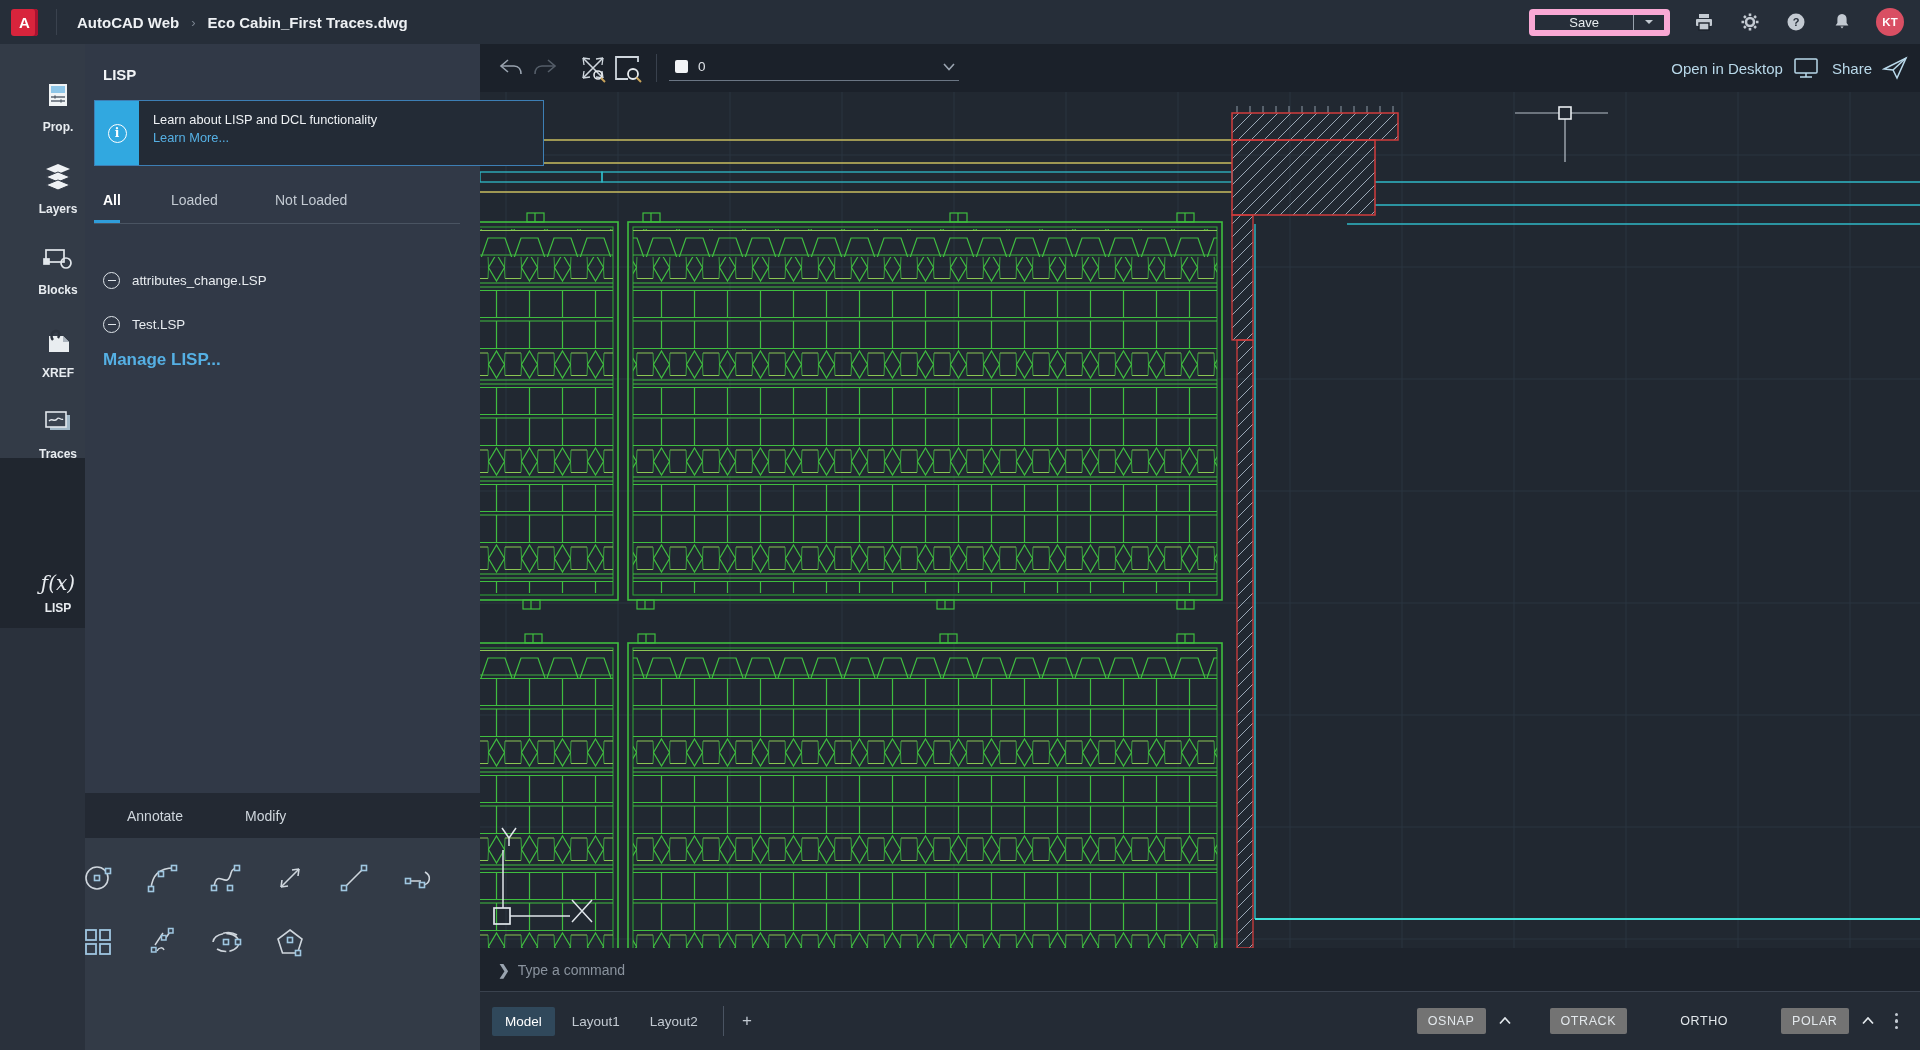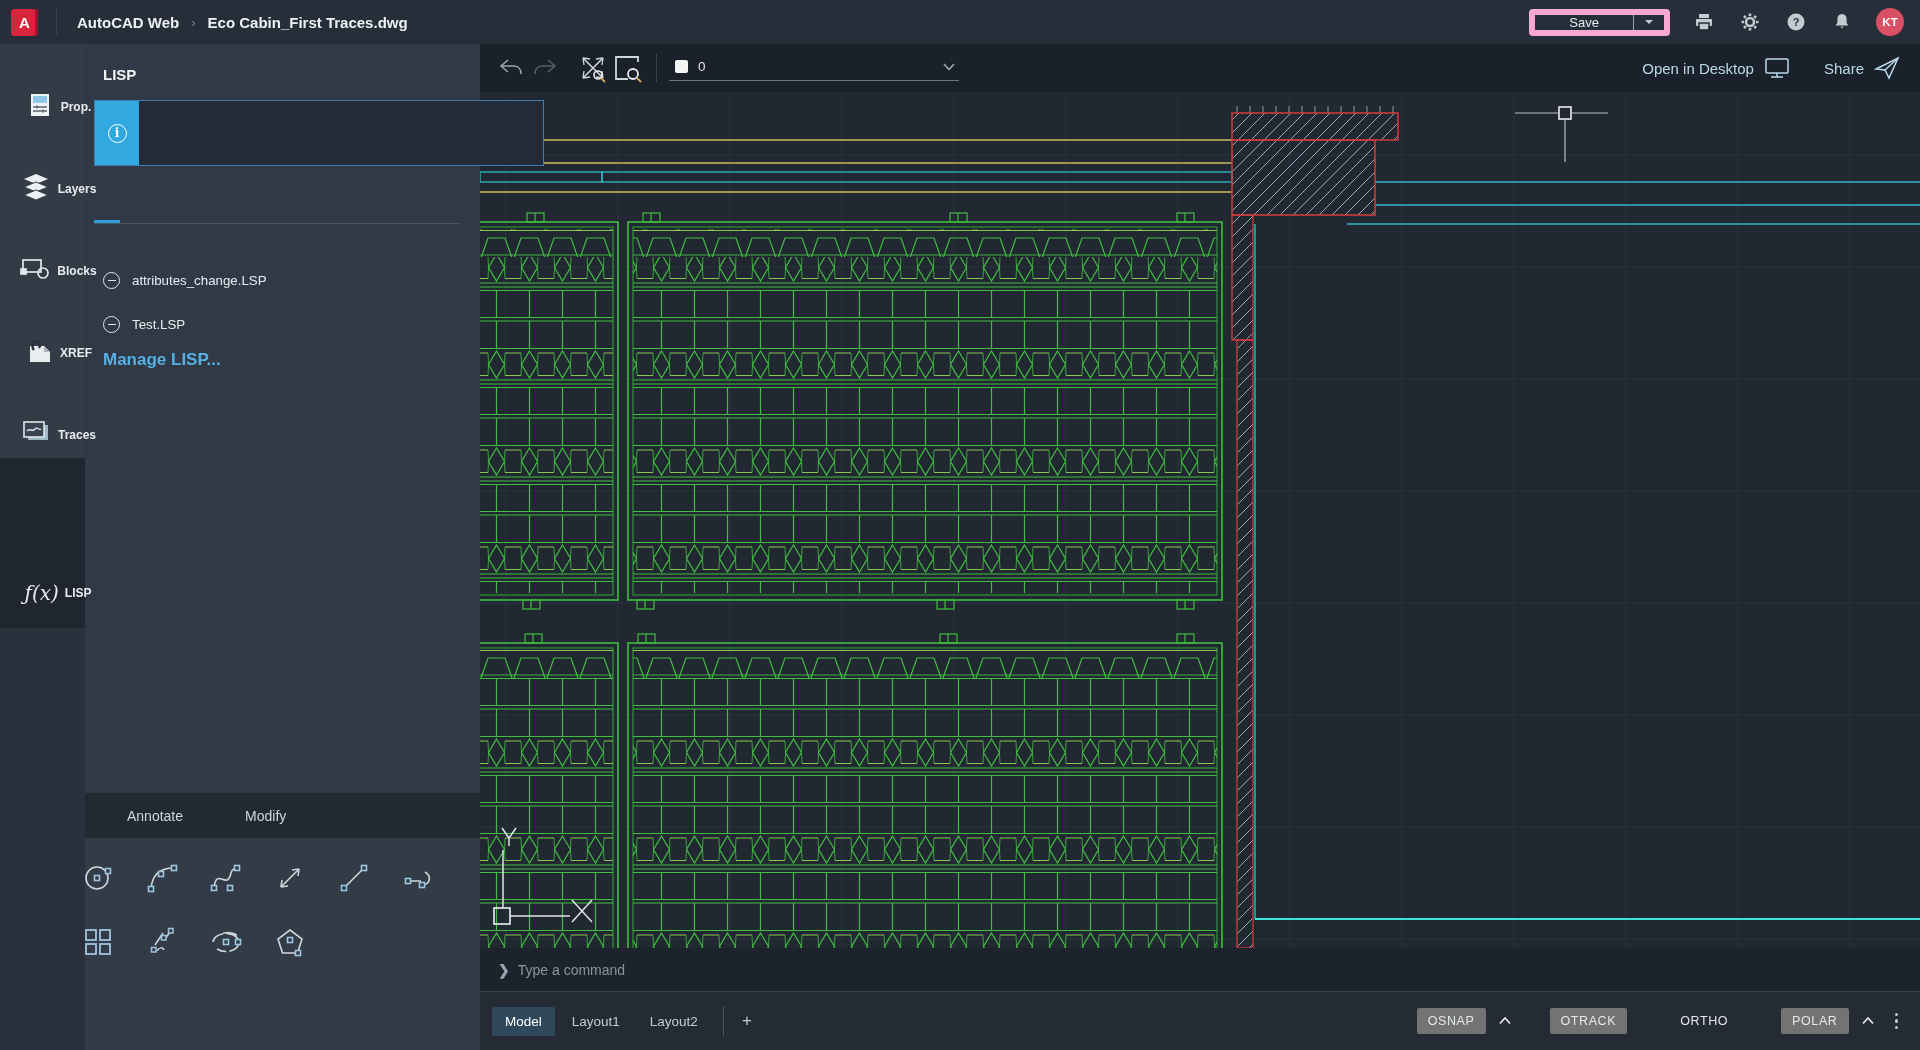--- a/index.html
+++ b/index.html
@@ -22,21 +22,21 @@
   .save-split { width:1px; height:100%; background:#98a2ad; }
   .save-caret { width:30px; height:100%; display:flex; align-items:center; justify-content:center; }
   .icon-btn { width:24px; height:24px; display:flex; align-items:center; justify-content:center; cursor:pointer; }
   .avatar { width:28px; height:28px; border-radius:50%; background:#d94f63; color:#fff; font-size:11.5px;
     font-weight:bold; display:flex; align-items:center; justify-content:center; cursor:pointer; }
 
   
   .rail { position:absolute; left:0; top:44px; width:85px; height:1006px; background:#2a313c; z-index:20; }
   .rail-top { position:absolute; left:0; top:0; width:85px; height:414px; background:#333b47; }
   .rail-active-block { position:absolute; left:0; top:414px; width:85px; height:170px; background:#20262f; }
-  .rail-item { position:absolute; left:0; width:85px; height:82px; display:flex; flex-direction:row;
+  .rail-item { position:absolute; left:0; width:85px; height:82px; display:flex; flex-direction:column;
     align-items:center; justify-content:center; gap:6px; cursor:pointer;padding-left:31px; }
   .rail-label { color:#e8ecf0; font-size:12px; font-weight:bold; }
   .fx { color:#e8ecf0; font-size:20px; font-style:italic; font-family:"DejaVu Serif", serif; }
 
   
   .lisp-panel { position:absolute; left:85px; top:44px; width:395px; height:749px; background:#313947; z-index:15; }
   .lisp-title { color:#f2f4f6; font-size:15px; font-weight:bold; padding:22px 0 0 18px; }
   .info-box { position:absolute; left:9px; top:56px; width:450px; height:66px; border:1px solid #3d7fb5;
     background:#232b36; display:flex; }
   .info-left { width:44px; background:#31a8e0; display:flex; align-items:center; justify-content:center; }
@@ -68,21 +68,21 @@
 
   
   .canvas-toolbar { position:absolute; left:480px; top:44px; width:1440px; height:48px; background:#1b212a; z-index:10;
     display:flex; align-items:center; }
   .tbtn { width:34px; height:34px; display:flex; align-items:center; justify-content:center; cursor:pointer; }
   .tb-sep { width:1px; height:28px; background:#39414d; margin:0 12px; }
   .layer-field { display:flex; align-items:center; gap:10px; width:290px; border-bottom:1px solid #6b7684;
     padding:4px 4px 6px 6px; cursor:pointer; }
   .layer-swatch { width:13px; height:13px; background:#f2f4f6; border-radius:2px; }
   .layer-val { color:#dfe3e8; font-size:13.5px; flex:1; }
-  .tb-right { margin-left:auto; display:flex; align-items:center; gap:34px; padding-right:20px; }
+  .tb-right { margin-left:auto; display:flex; align-items:center; gap:13px; padding-right:12px; }
   .tb-link { display:flex; align-items:center; gap:10px; color:#b9d9ea; font-size:15px; cursor:pointer; }
 
   .canvas-wrap { position:absolute; left:480px; top:92px; width:1440px; height:856px; background:#212831; overflow:hidden; }
   .vp-label { position:absolute; left:9px; top:29px; width:53px; height:30px; background:#14191f;
     border:1px solid #3a4350; border-radius:2px; color:#79c3e8; font-size:14px; display:flex;
     align-items:center; justify-content:center; z-index:5; }
 
   
   .command-bar { position:absolute; left:480px; top:948px; width:1440px; height:44px; background:#1d232c; z-index:12;
     display:flex; align-items:center; border-bottom:1px solid #3a424e; }
@@ -220,22 +220,31 @@
   </div>
 </div>
 
 <div class="lisp-panel">
   <div class="lisp-title">LISP</div>
 
   <div class="info-box">
     <div class="info-left">
       <div class="info-i">i</div>
     </div>
-  </div>
-
+    <div class="info-body">
+      <div class="info-text">Learn about LISP and DCL functionality</div>
+      <div class="learn-more">Learn More...</div>
+    </div>
+  </div>
+
+  <div class="lisp-tabs">
+    <span class="ltab t0 active">All</span>
+    <span class="ltab t1">Loaded</span>
+    <span class="ltab">Not Loaded</span>
+  </div>
   <div class="ltab-underline"></div>
   <div class="lisp-divider"></div>
 
   <div class="lisp-item" style="top:228px;">
     <span class="minus-circle"></span>
     <span class="lisp-item-label">attributes_change.LSP</span>
   </div>
   <div class="lisp-item" style="top:272px;">
     <span class="minus-circle"></span>
     <span class="lisp-item-label">Test.LSP</span>

